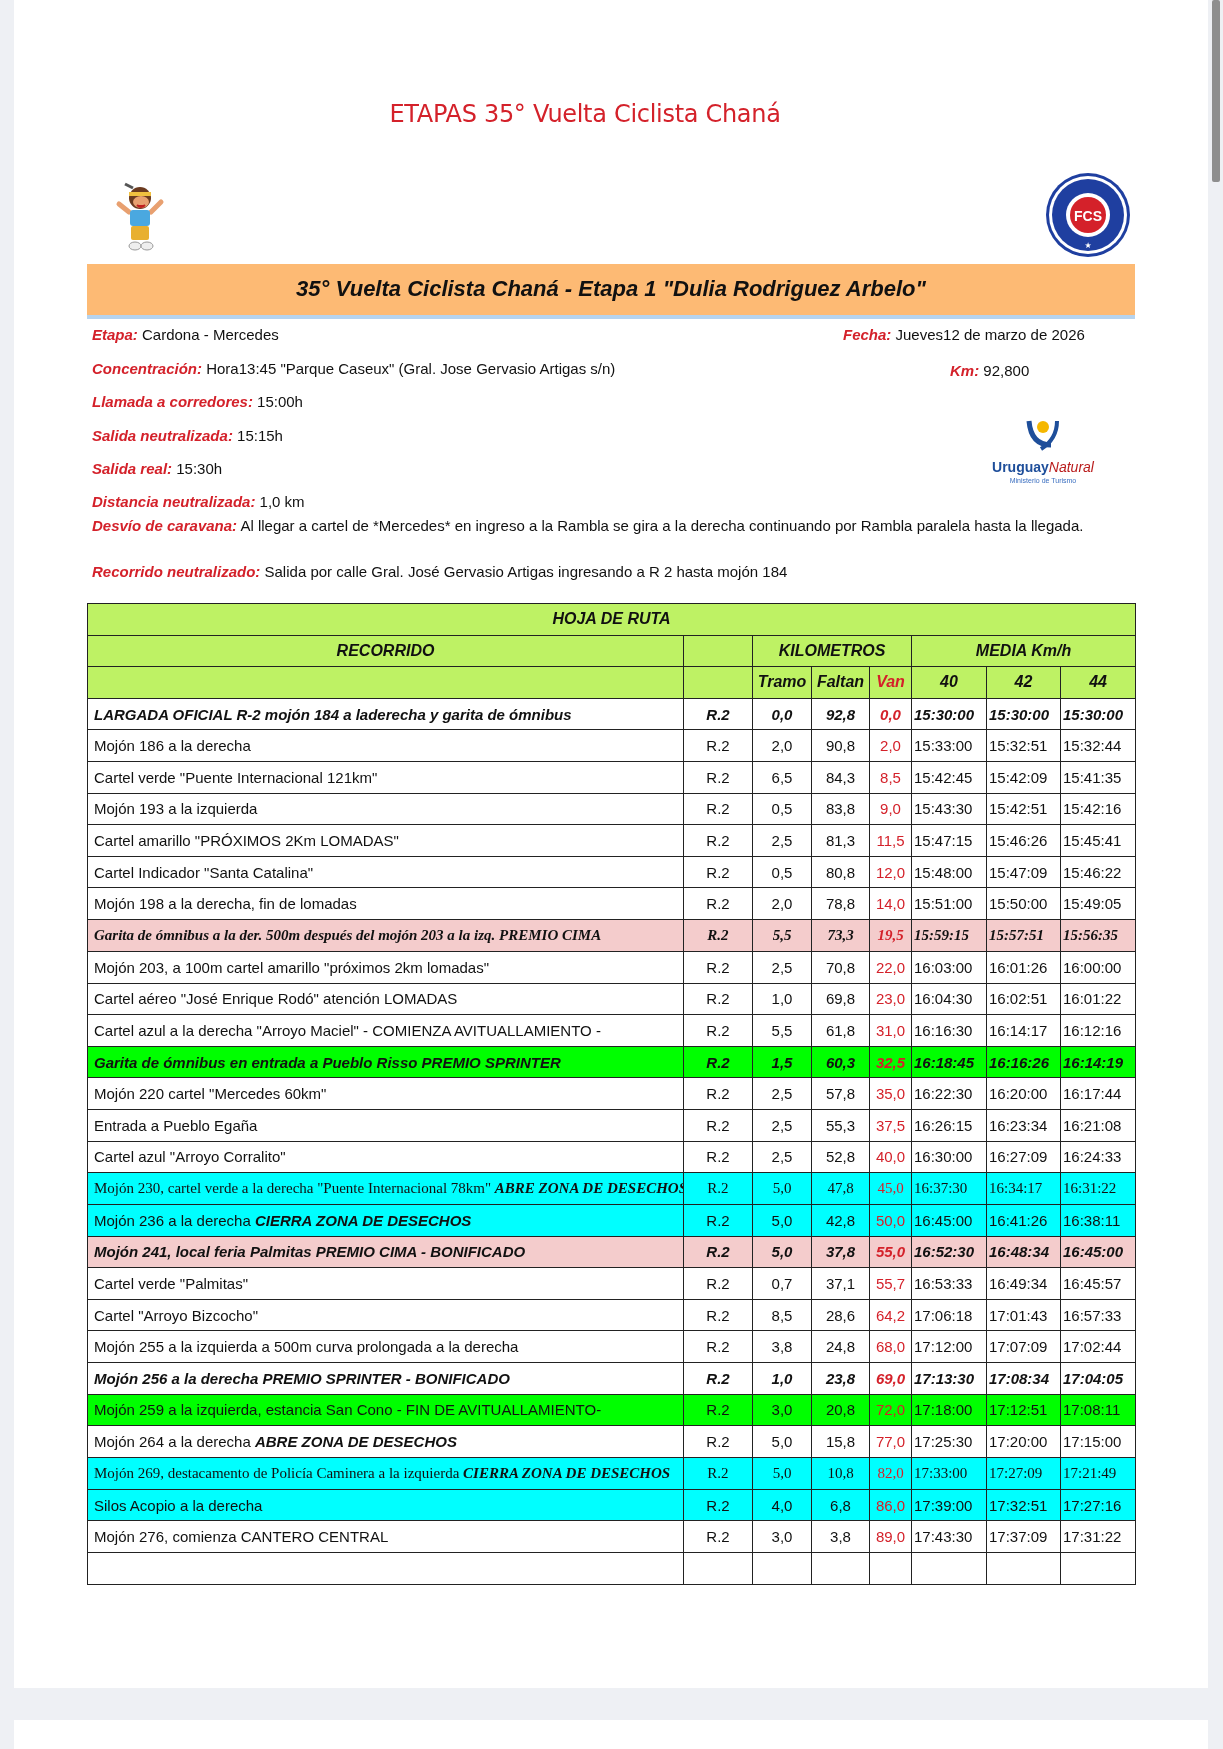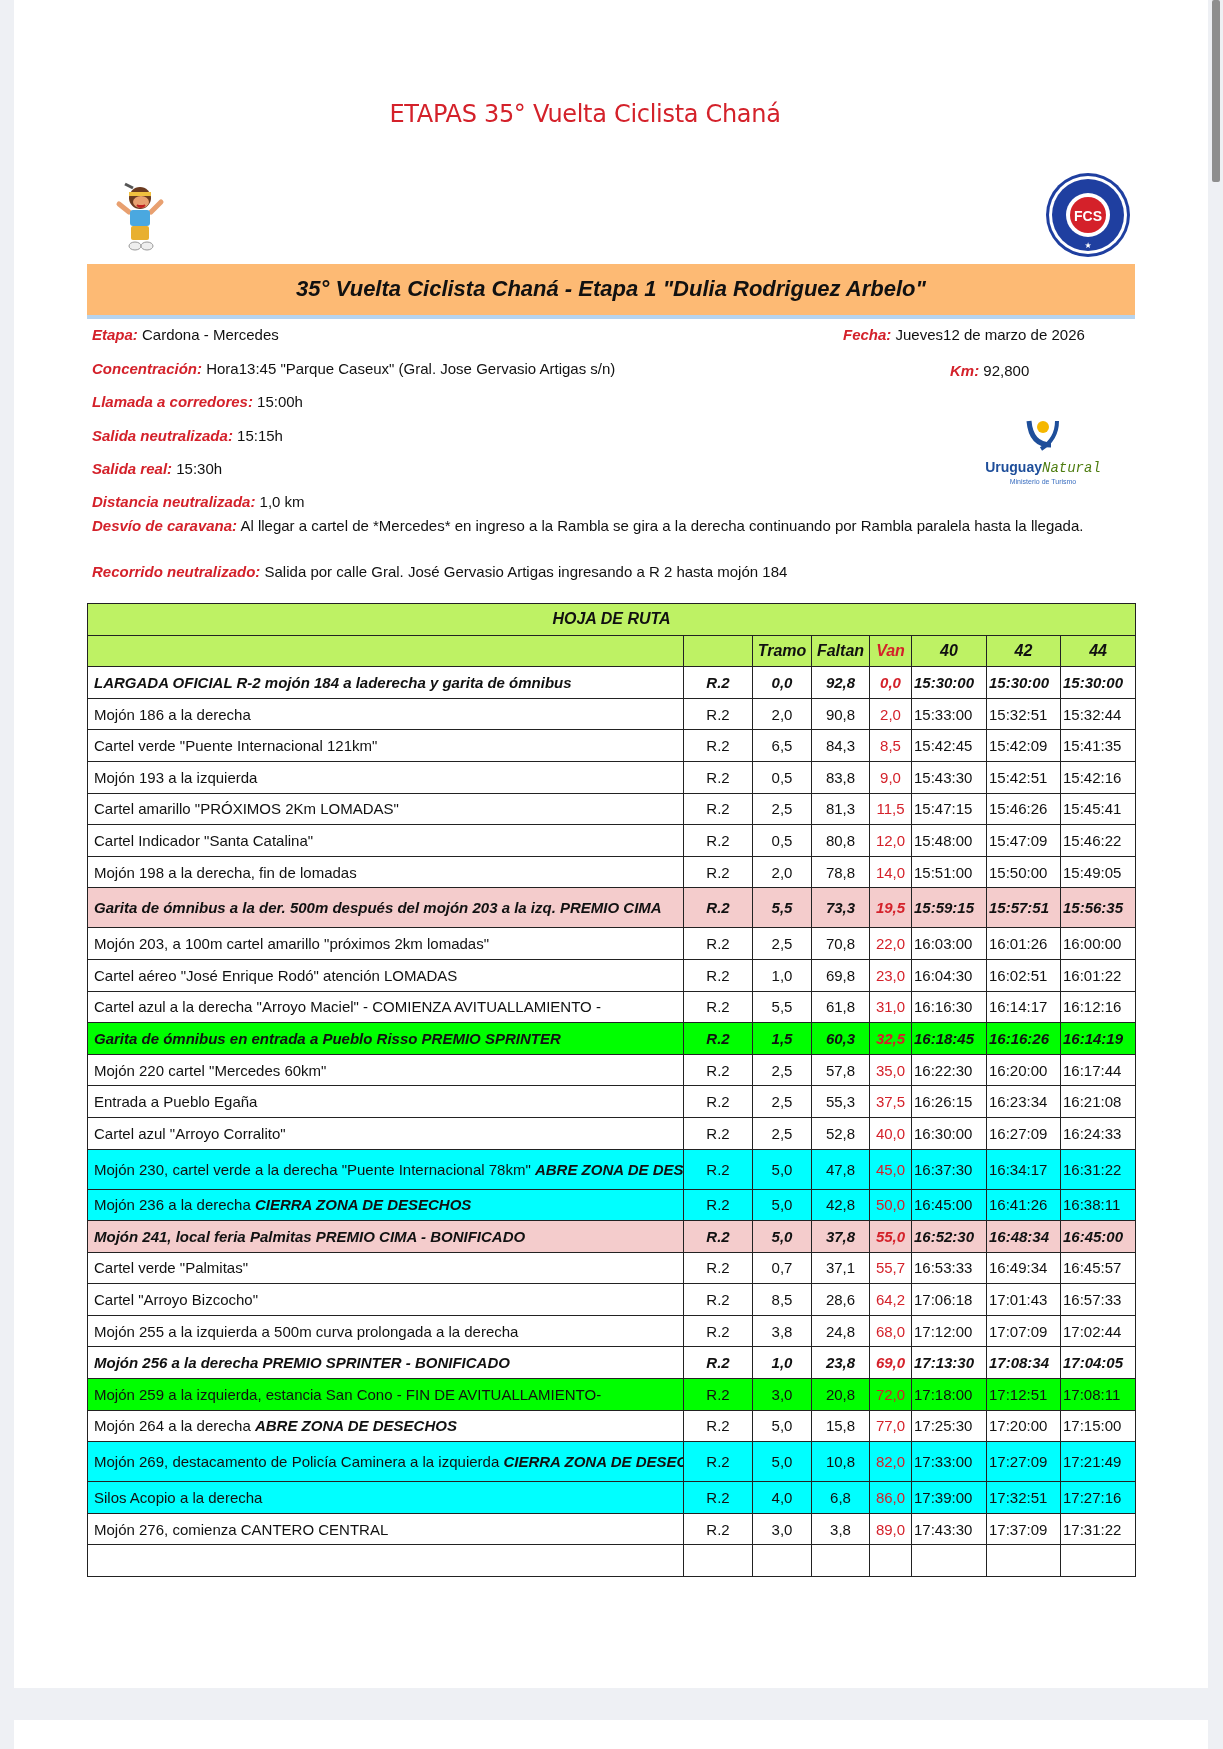--- a/index.html
+++ b/index.html
@@ -16,38 +16,38 @@
 
   .stage-banner { position: absolute; left: 87px; top: 264px; width: 1048px; height: 55px; background: #fdba74; border-bottom: 4px solid #b6d3ee; }
   .stage-banner span { display: block; text-align: center; line-height: 50px; font-size: 22px; font-weight: bold; font-style: italic; color: #111; }
 
   .info { position: absolute; left: 92px; font-size: 15px; color: #111; white-space: nowrap; }
   .info .lbl { color: #d4212a; font-weight: bold; font-style: italic; }
   .info.wrap { white-space: normal; width: 1035px; line-height: 18px; }
 
   .uy-logo { position: absolute; left: 983px; top: 415px; width: 120px; height: 75px; text-align: center; }
   .uy-text { font-size: 14px; font-weight: bold; color: #1e4e9a; }
-  .uy-text i { font-weight: normal; color: #4d7c0f; font-family: Liberation Mono, monospace; }
+  .uy-text i { font-weight: normal; color: #b91c1c; }
   .uy-sub { font-size: 7px; color: #3b6fc0; margin-top: 2px; }
 
   table.route { position: absolute; left: 87px; top: 603px; width: 1048px; border-collapse: collapse; font-size: 15px; color: #111; table-layout: fixed; }
   table.route td, table.route th { border: 1.5px solid #222; height: 31.6px; padding: 0 6px; overflow: hidden; white-space: nowrap; }
   table.route th { background: #bef264; font-weight: bold; font-style: italic; font-size: 16px; }
   .hdr-sub th { font-size: 15px; }
   .c-desc { text-align: left; }
   .c-ruta { text-align: center; }
   .c-num { text-align: center; padding: 0 2px !important; }
   .c-van { color: #d4212a; text-align: center; padding: 0 1px !important; }
   .c-time { text-align: left; padding: 0 2px !important; }
   .van-h { color: #d4212a; }
   tr.bold td { font-weight: bold; font-style: italic; }
   tr.pink td { background: #f4cccc; }
   tr.green td { background: #00ff00; }
   tr.cyan td { background: #00ffff; }
-  tr.tall td { height: 40px; line-height: 15px; }
+  tr.tall td { height: 32px; line-height: 15px; font-family: Liberation Serif, serif; }
   td.desc-wrap { white-space: normal; line-height: 15px; }
   .em { font-weight: bold; font-style: italic; }
 </style>
 </head>
 <body>
 
 <div class="page"></div>
 <div class="page2"></div>
 <div class="scrollbar"></div>
 
@@ -130,20 +130,26 @@
       <col style="width:58px">
       <col style="width:42px">
       <col style="width:75px">
       <col style="width:74px">
       <col style="width:75px">
   </colgroup>
   <thead>
     <tr>
         <th colspan="8"><span>HOJA DE RUTA</span></th>
       </tr>
+    <tr>
+      <th>RECORRIDO</th>
+      <th></th>
+      <th colspan="3">KILOMETROS</th>
+      <th colspan="3">MEDIA Km/h</th>
+    </tr>
     <tr class="hdr-sub">
       <th></th>
       <th></th>
       <th class="c-num">Tramo</th>
       <th class="c-num">Faltan</th>
       <th class="c-num van-h">Van</th>
       <th>40</th>
       <th>42</th>
       <th>44</th>
     </tr>

